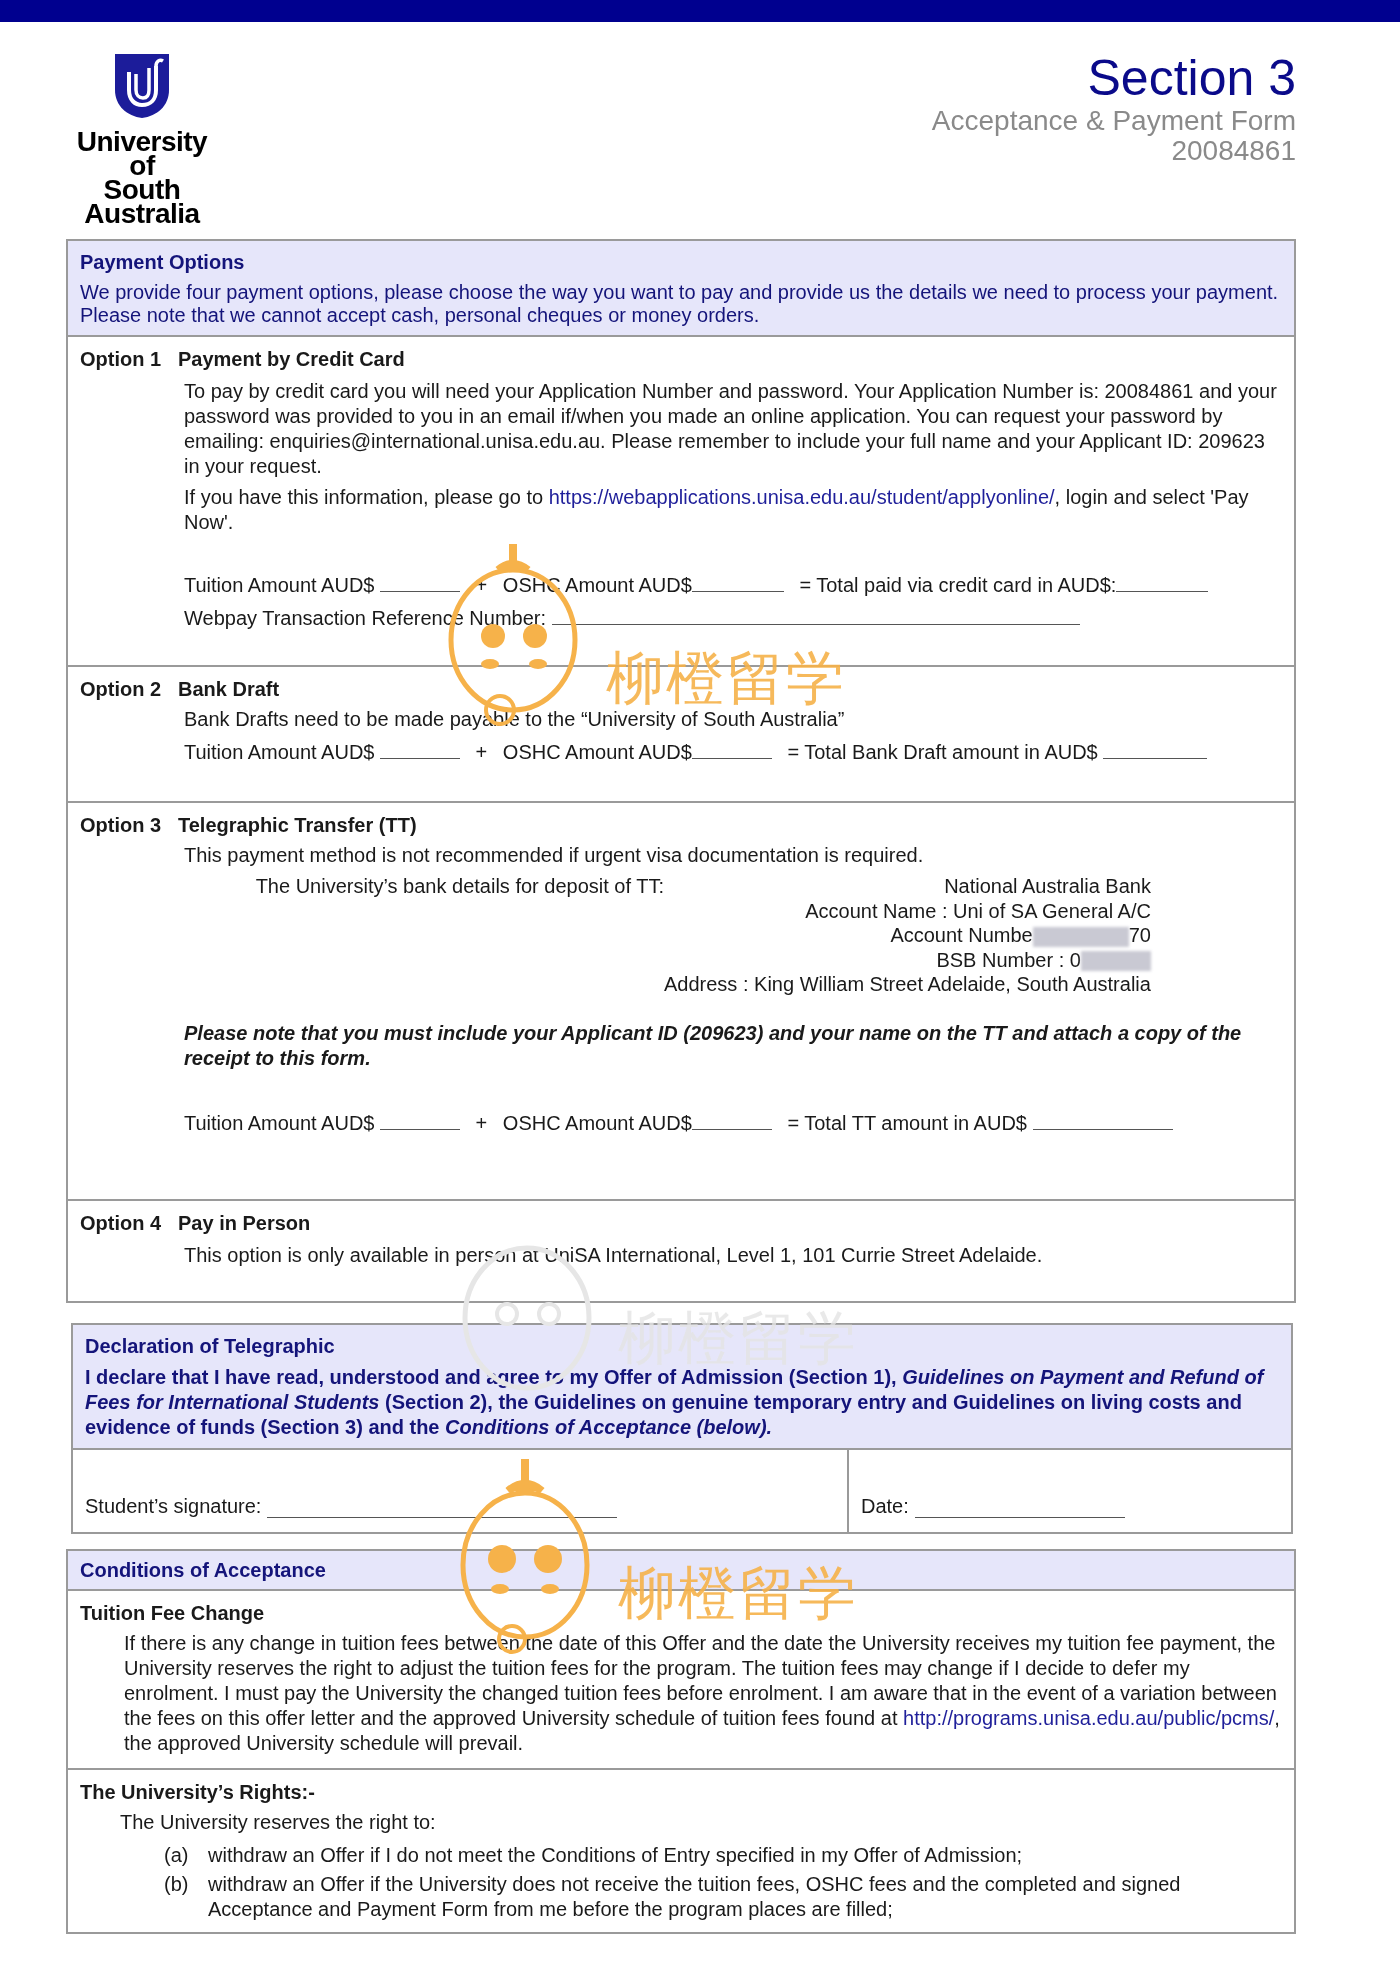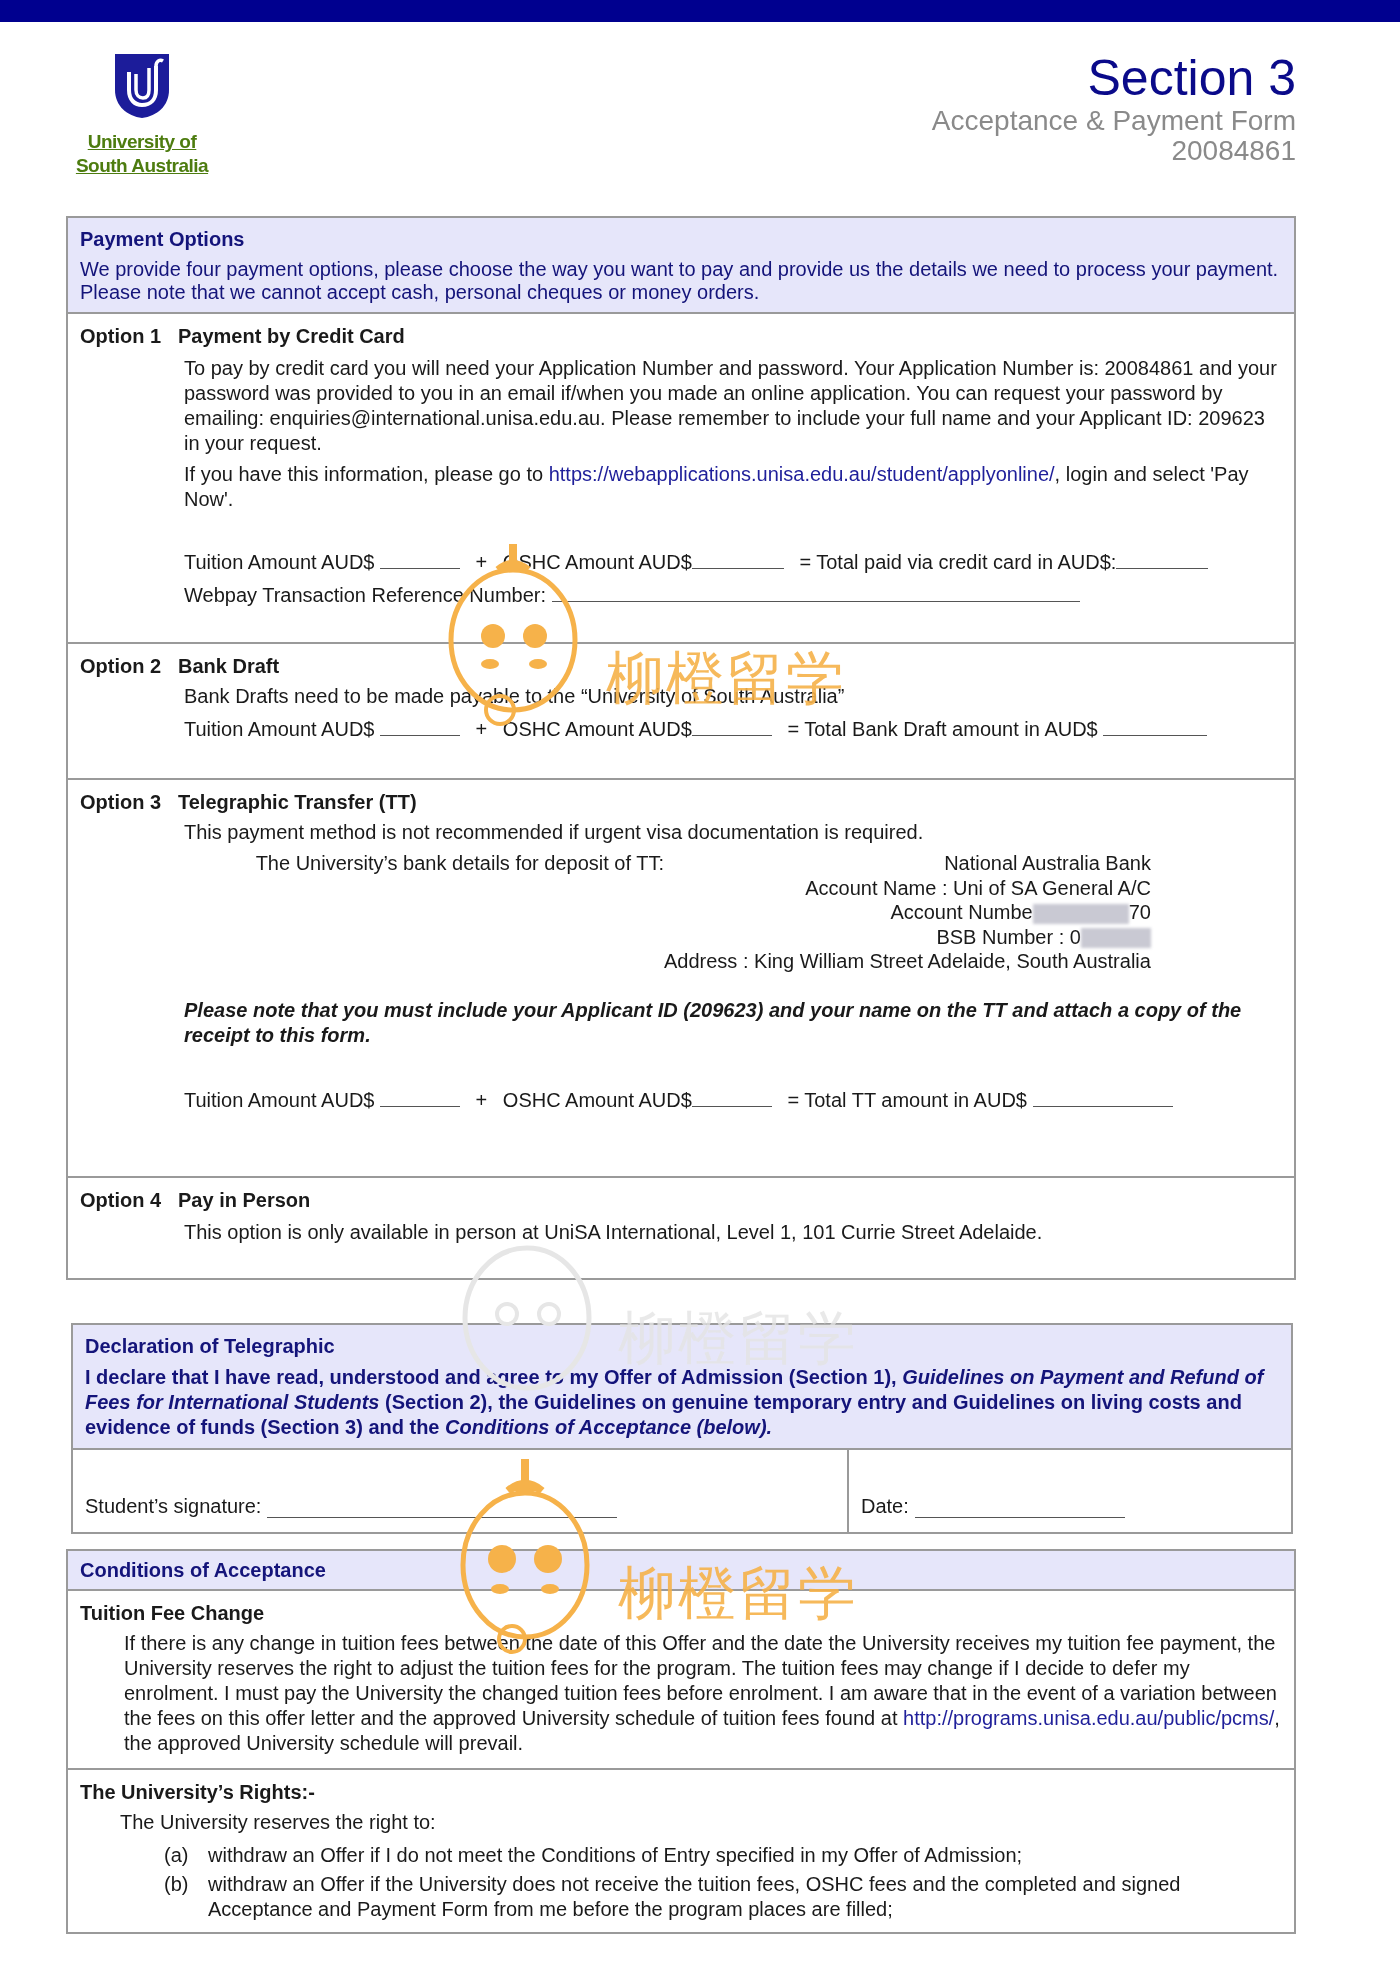--- a/index.html
+++ b/index.html
@@ -5,21 +5,21 @@
   html, body { margin: 0; padding: 0; background: #ffffff; }
   body {
     width: 1400px; height: 1980px; position: relative; overflow: hidden;
     font-family: "Liberation Sans", sans-serif; color: #1a1a1a;
   }
   .topbar { position: absolute; left: 0; top: 0; width: 1400px; height: 22px; background: #00008f; }
 
   
   .logo { position: absolute; left: 62px; top: 52px; width: 160px; text-align: center; }
   .shield { width: 58px; height: 68px; margin: 0 auto; display: block; }
-  .logo-text { color: #4d7c0f; font-weight: bold; font-size: 19px; line-height: 24px; letter-spacing: -0.5px; margin-top: 10px; text-decoration: underline; }
+  .logo-text { color: #000000; font-weight: bold; font-size: 28px; line-height: 24px; letter-spacing: -0.5px; margin-top: 10px; }
 
   
   .heading { position: absolute; right: 104px; top: 50px; text-align: right; }
   .h-section { color: #0a0a8a; font-size: 50px; line-height: 56px; }
   .h-sub { color: #8a8a8a; font-size: 28px; line-height: 30px; margin-left: 24px; }
 
   
   .box { position: absolute; left: 66px; width: 1230px; border: 2px solid #9a9a9a; box-sizing: border-box; }
   .band { background: #e6e6fa; border-bottom: 2px solid #9a9a9a; padding: 8px 12px 8px 12px; color: #14147a; }
   .band-title { font-weight: bold; font-size: 20px; line-height: 26px; }
@@ -75,21 +75,21 @@
     <div>South Australia</div>
   </div>
 </div>
 
 <div class="heading">
   <div class="h-section">Section 3</div>
   <div class="h-sub">Acceptance &amp; Payment Form</div>
   <div class="h-sub">20084861</div>
 </div>
 
-<div class="box" style="top:216px;">
+<div class="box" style="top:239px;">
   <div class="band">
     <div class="band-title">Payment Options</div>
     <div class="band-text">We provide four payment options, please choose the way you want to pay and provide us the details we need to process your payment. Please note that we cannot accept cash, personal cheques or money orders.</div>
   </div>
 
   <div class="opt" style="height:330px; box-sizing:border-box;">
     <div class="opt-title">
       <span class="num">Option 1</span><span>Payment by Credit Card</span>
     </div>
     <div class="indent para">To pay by credit card you will need your Application Number and password. Your Application Number is: 20084861 and your password was provided to you in an email if/when you made an online application. You can request your password by emailing: enquiries@international.unisa.edu.au. Please remember to include your full name and your Applicant ID: 209623 in your request.</div>

